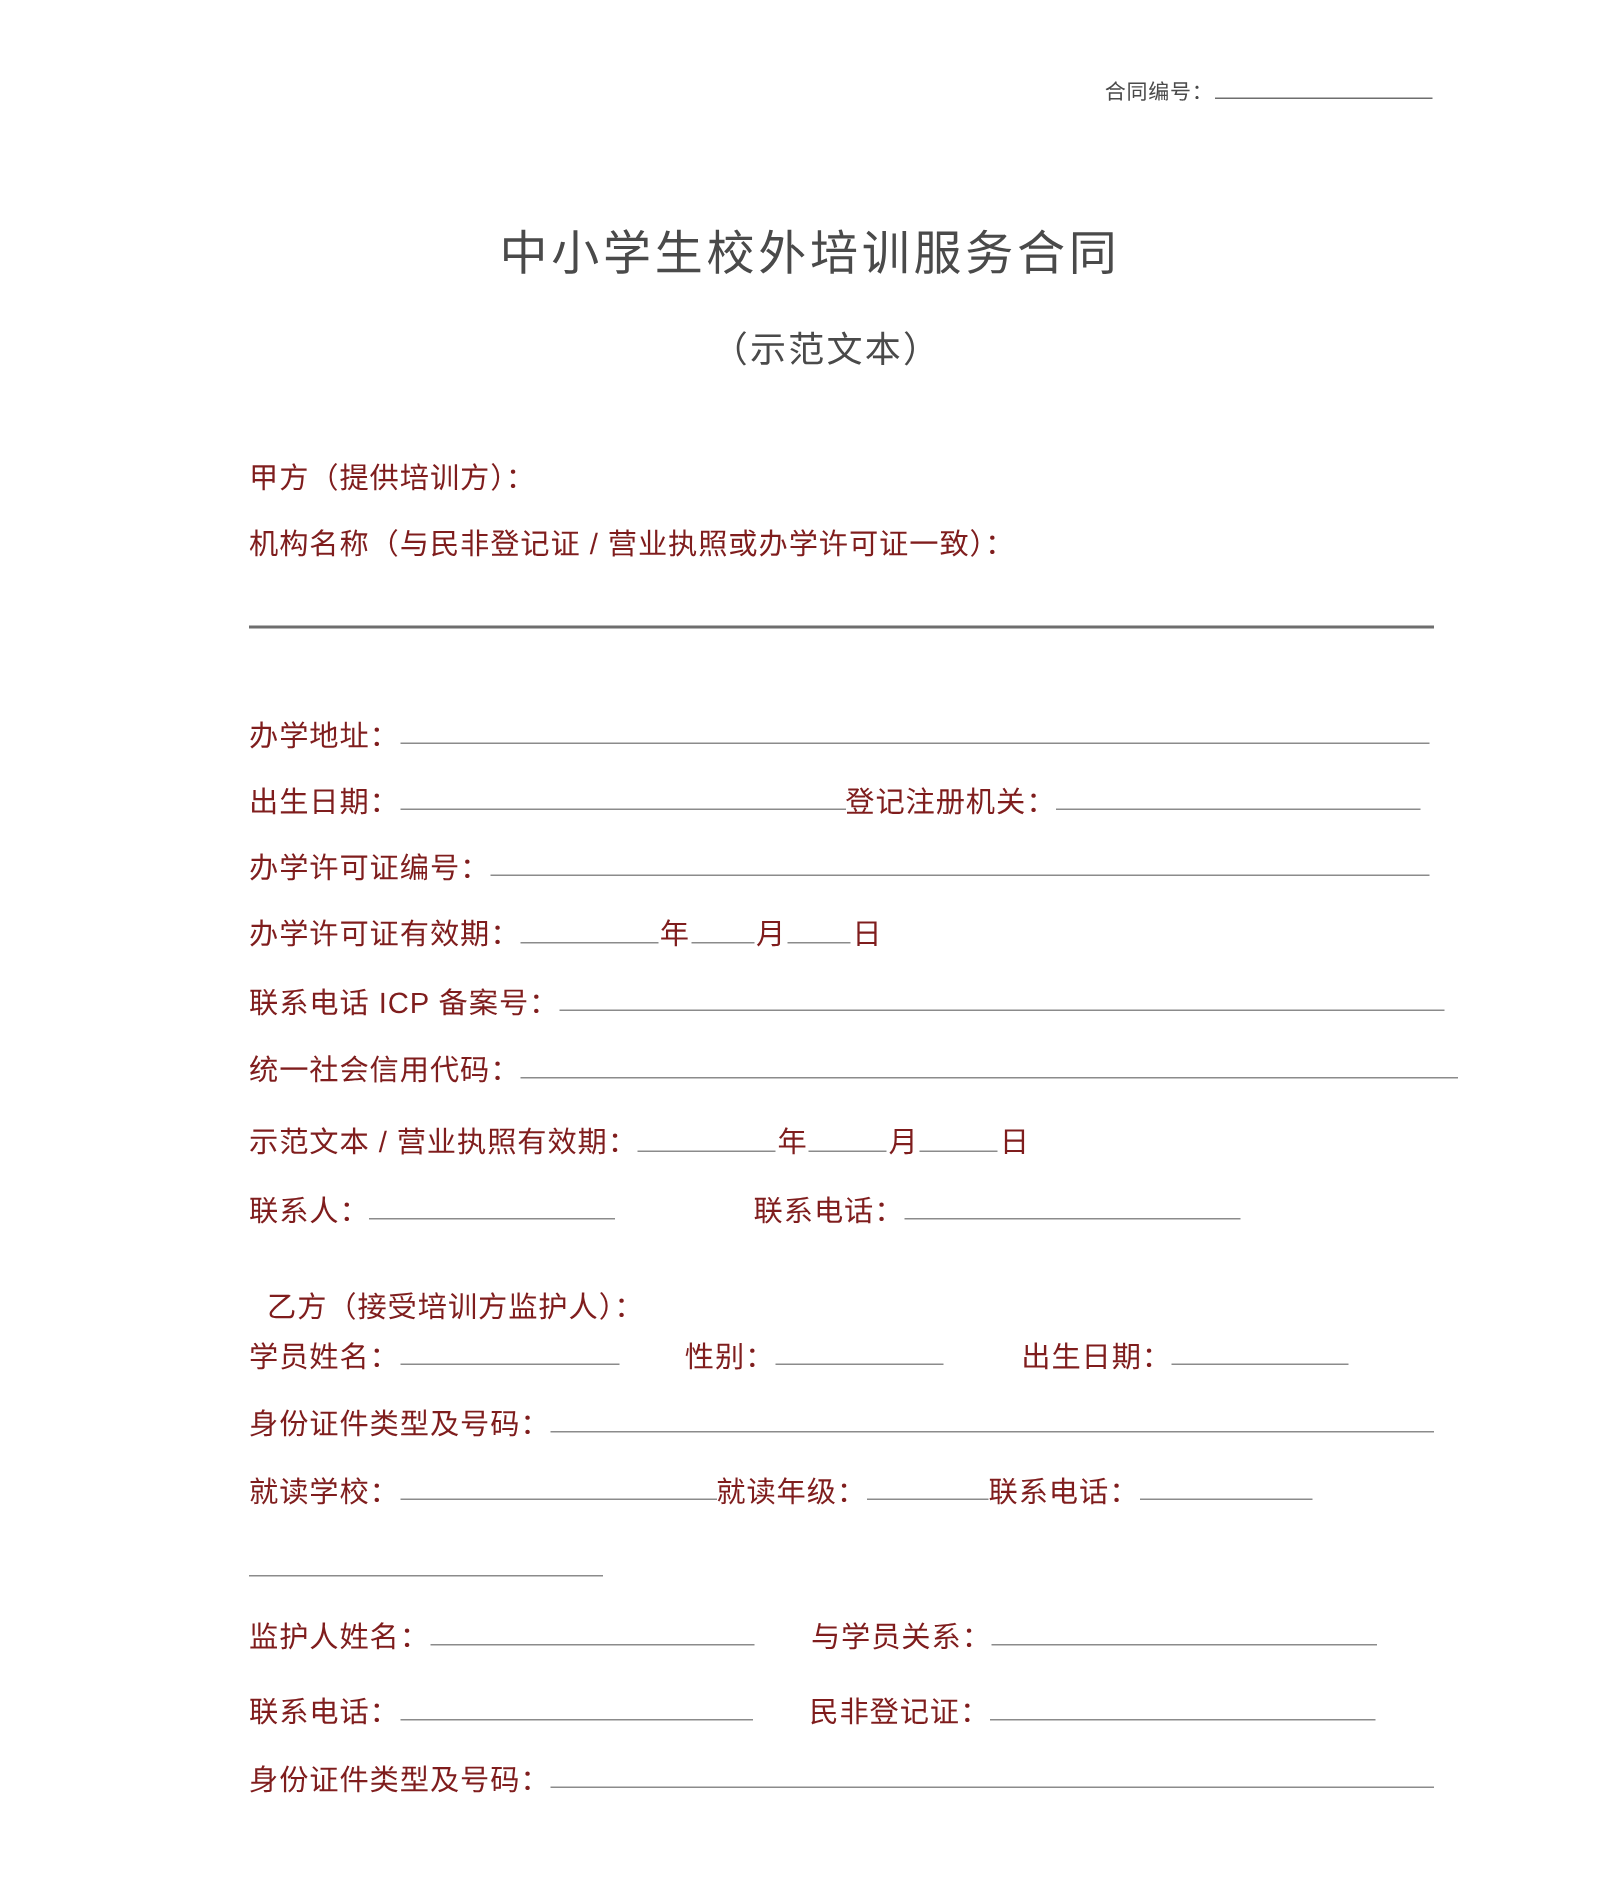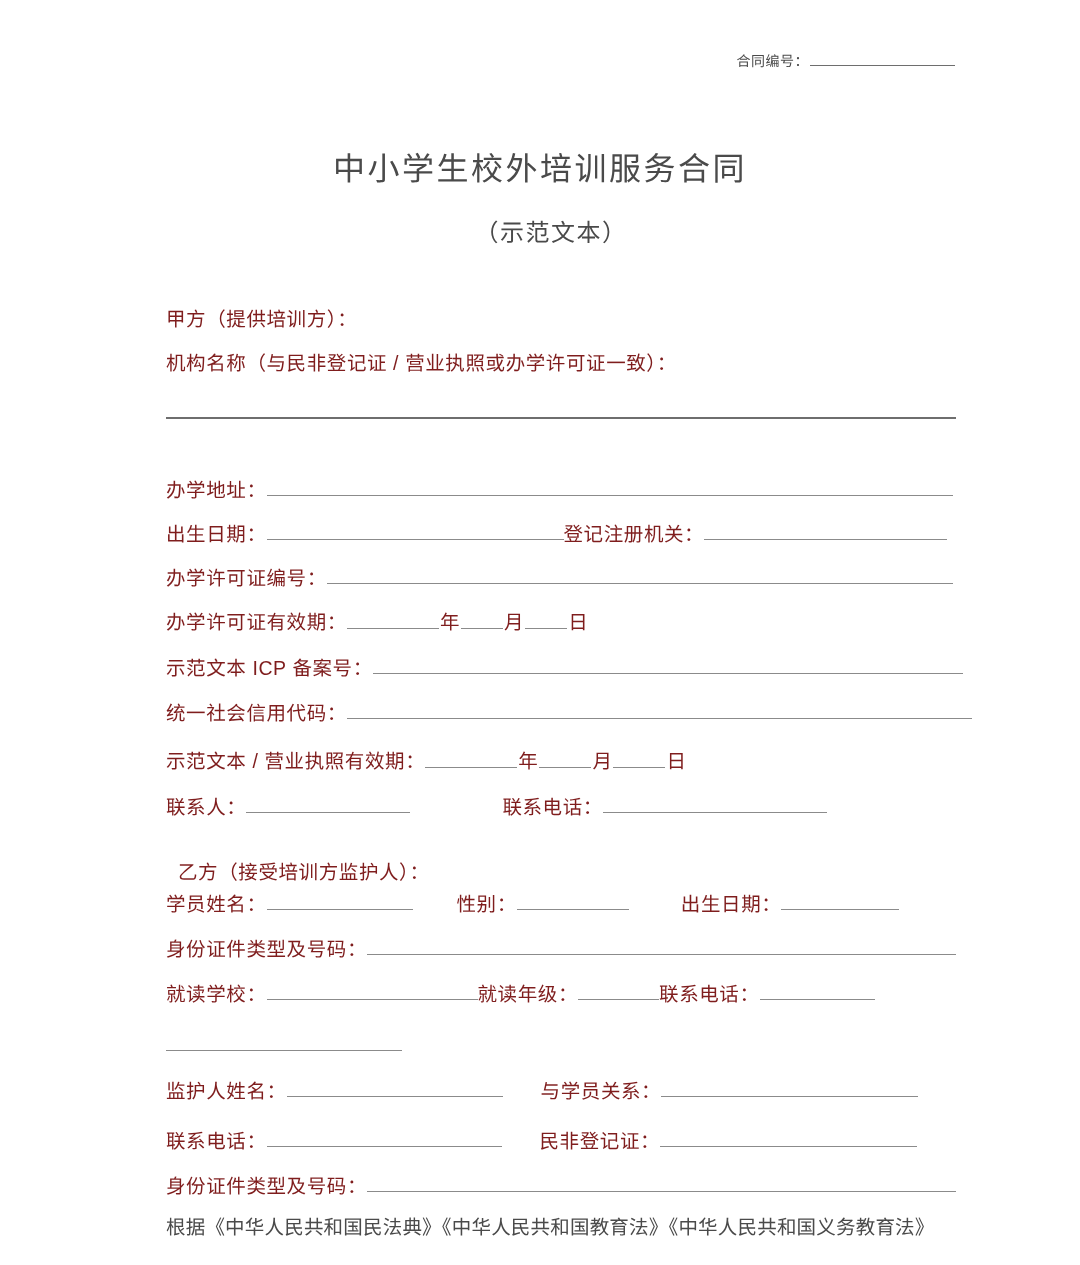--- a/index.html
+++ b/index.html
@@ -161,21 +161,21 @@
 
     <div class="row" style="position:absolute; top:266px; left:0; width:790px;">
       <span class="lbl">办学许可证编号：</span><span class="fill" style="width:626px;"></span>
     </div>
 
     <div class="row" style="position:absolute; top:311px; left:0; width:790px;">
       <span class="lbl">办学许可证有效期：</span><span class="u-long"></span><span class="unit">年</span><span class="u-short"></span><span class="unit">月</span><span class="u-short"></span><span class="unit">日</span>
     </div>
 
     <div class="row" style="position:absolute; top:356px; left:0; width:790px;">
-      <span class="lbl">示范文本 ICP 备案号：</span><span class="fill" style="width:590px;"></span>
+      <span class="lbl">联系电话 ICP 备案号：</span><span class="fill" style="width:590px;"></span>
     </div>
 
     <div class="row" style="position:absolute; top:401px; left:0; width:790px;">
       <span class="lbl">统一社会信用代码：</span><span class="fill" style="width:625px;"></span>
     </div>
 
     <div class="row" style="position:absolute; top:450px; left:0; width:790px;">
       <span class="lbl">示范文本 / 营业执照有效期：</span><span class="u-long"></span><span class="unit">年</span><span class="u-short" style="width:52px;"></span><span class="unit">月</span><span class="u-short" style="width:52px;"></span><span class="unit">日</span>
     </div>
 
@@ -206,15 +206,14 @@
     <div class="row" style="position:absolute; top:829px; left:0; width:790px;">
       <span class="lbl">联系电话：</span><span class="fill" style="width:235px;"></span><span style="display:inline-block;width:38px;"></span><span class="lbl">民非登记证：</span><span class="fill" style="width:257px;"></span>
     </div>
 
     <div class="row" style="position:absolute; top:874px; left:0; width:790px;">
       <span class="lbl">身份证件类型及号码：</span><span class="fill" style="width:589px;"></span>
     </div>
 
   </div>
 
-  <div class="final-line" style="top:1211px;">根据《中华人民共和国民法典》《中华人民共和国教育法》《中华人民共和国义务教育法》</div>
 
 </div>
 
 </body></html>

